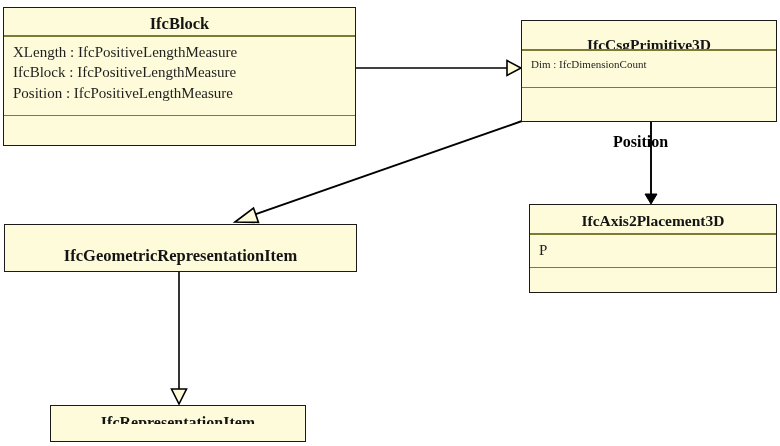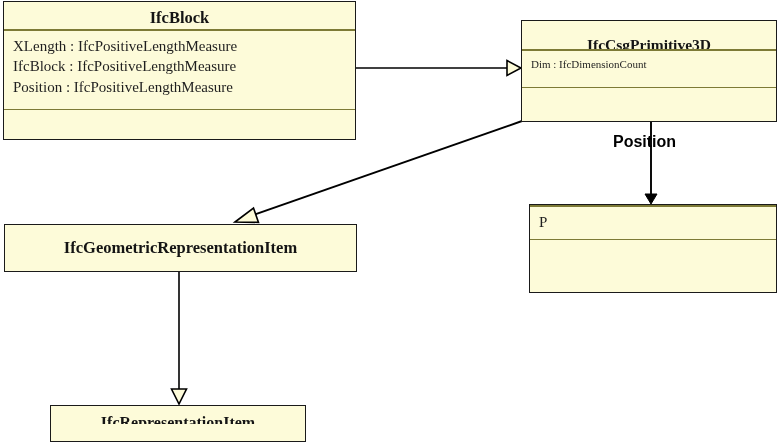--- a/index.html
+++ b/index.html
@@ -41,51 +41,51 @@
   }
   .uml-attr {
     white-space: nowrap;
     line-height: 1.37;
   }
   .uml-ops {
     box-sizing: border-box;
   }
 
   
-  #cls-ifcblock { left: 3px; top: 1px; width: 353px; height: 139px; }
+  #cls-ifcblock { left: 3px; top: 7px; width: 353px; height: 139px; }
   #cls-ifcblock .uml-name { font-size: 16.5px; line-height: 27px; height: 27px; padding-top: 2px; }
   #cls-ifcblock .uml-attrs { font-size: 15px; height: 78px; }
   #cls-ifcblock .uml-ops { height: 29px; }
 
   #cls-ifccsgprimitive3d { left: 521px; top: 20px; width: 256px; height: 102px; }
   #cls-ifccsgprimitive3d .uml-name { font-size: 15.5px; line-height: 28px; height: 28px; padding-top: 10px; }
   #cls-ifccsgprimitive3d .uml-attrs { font-size: 11px; height: 36px; padding-top: 6px; }
   #cls-ifccsgprimitive3d .uml-ops { height: 33px; }
 
   #cls-ifcaxis2placement3d { left: 529px; top: 204px; width: 248px; height: 89px; }
   #cls-ifcaxis2placement3d .uml-name { font-size: 15.5px; line-height: 28px; height: 28px; padding-top: 2px; }
   #cls-ifcaxis2placement3d .uml-attrs { font-size: 15px; height: 32px; padding-top: 5px; }
   #cls-ifcaxis2placement3d .uml-ops { height: 25px; }
 
   #cls-ifcgeometricrepresentationitem { left: 4px; top: 224px; width: 353px; height: 48px; }
-  #cls-ifcgeometricrepresentationitem .uml-name { font-size: 16.5px; line-height: 45px; height: 45px; }
+  #cls-ifcgeometricrepresentationitem .uml-name { font-size: 16.5px; line-height: 45px; height: 45px; margin-top: 8px; }
 
   #cls-ifcrepresentationitem { left: 50px; top: 405px; width: 256px; height: 37px; }
   #cls-ifcrepresentationitem .uml-name { font-size: 16px; line-height: 34px; height: 18px; }
 
   
   #connector-layer {
     position: absolute;
     left: 0; top: 0;
     width: 780px; height: 446px;
     pointer-events: none;
   }
   .edge-label {
     position: absolute;
-    font-family: Liberation Sans, sans-serif;
+    font-family: Liberation Serif, serif;
     font-weight: bold;
     font-size: 16px;
     color: #000000;
     white-space: nowrap;
   }
   #label-position { left: 613px; top: 133px; }
 </style>
 </head>
 <body>
 
@@ -130,20 +130,21 @@
     <div class="uml-name">IfcCsgPrimitive3D</div>
     <div class="uml-divider"></div>
     <div class="uml-attrs">
       <div class="uml-attr">Dim : IfcDimensionCount</div>
     </div>
     <div class="uml-divider"></div>
     <div class="uml-ops"></div>
   </div>
 
   <div class="uml-class" id="cls-ifcaxis2placement3d">
+    <div class="uml-name">IfcAxis2Placement3D</div>
     <div class="uml-divider"></div>
     <div class="uml-attrs">
       <div class="uml-attr">P</div>
     </div>
     <div class="uml-divider"></div>
     <div class="uml-ops"></div>
   </div>
 
   <div class="uml-class" id="cls-ifcgeometricrepresentationitem">
     <div class="uml-name">IfcGeometricRepresentationItem</div>

